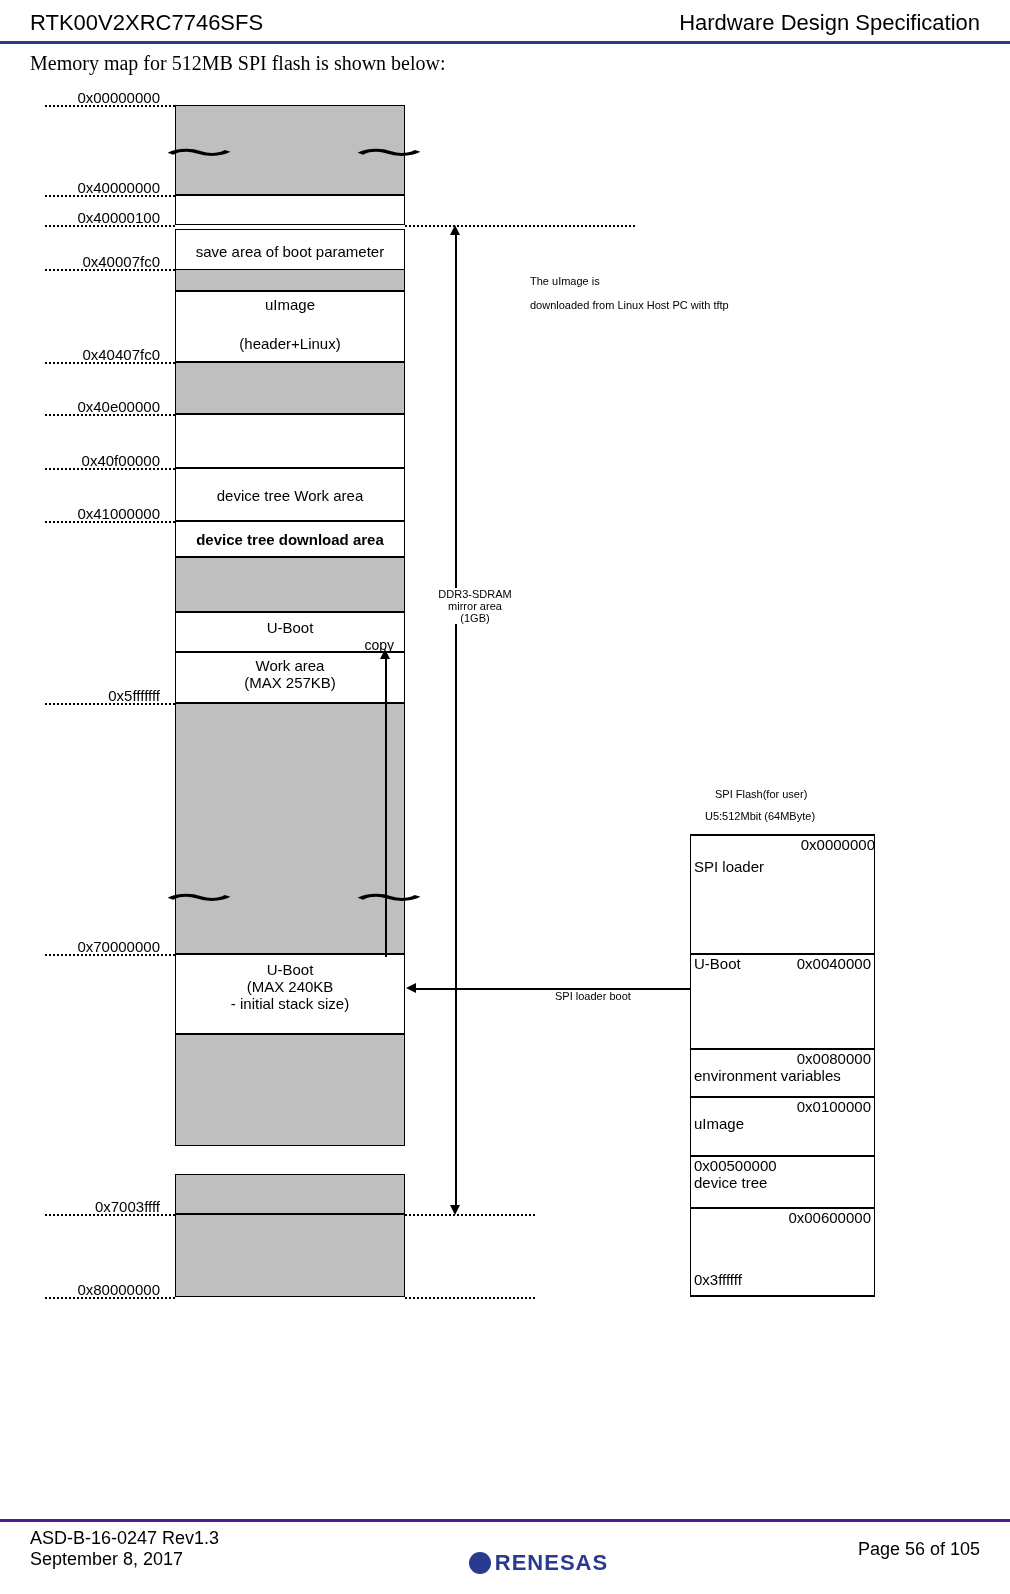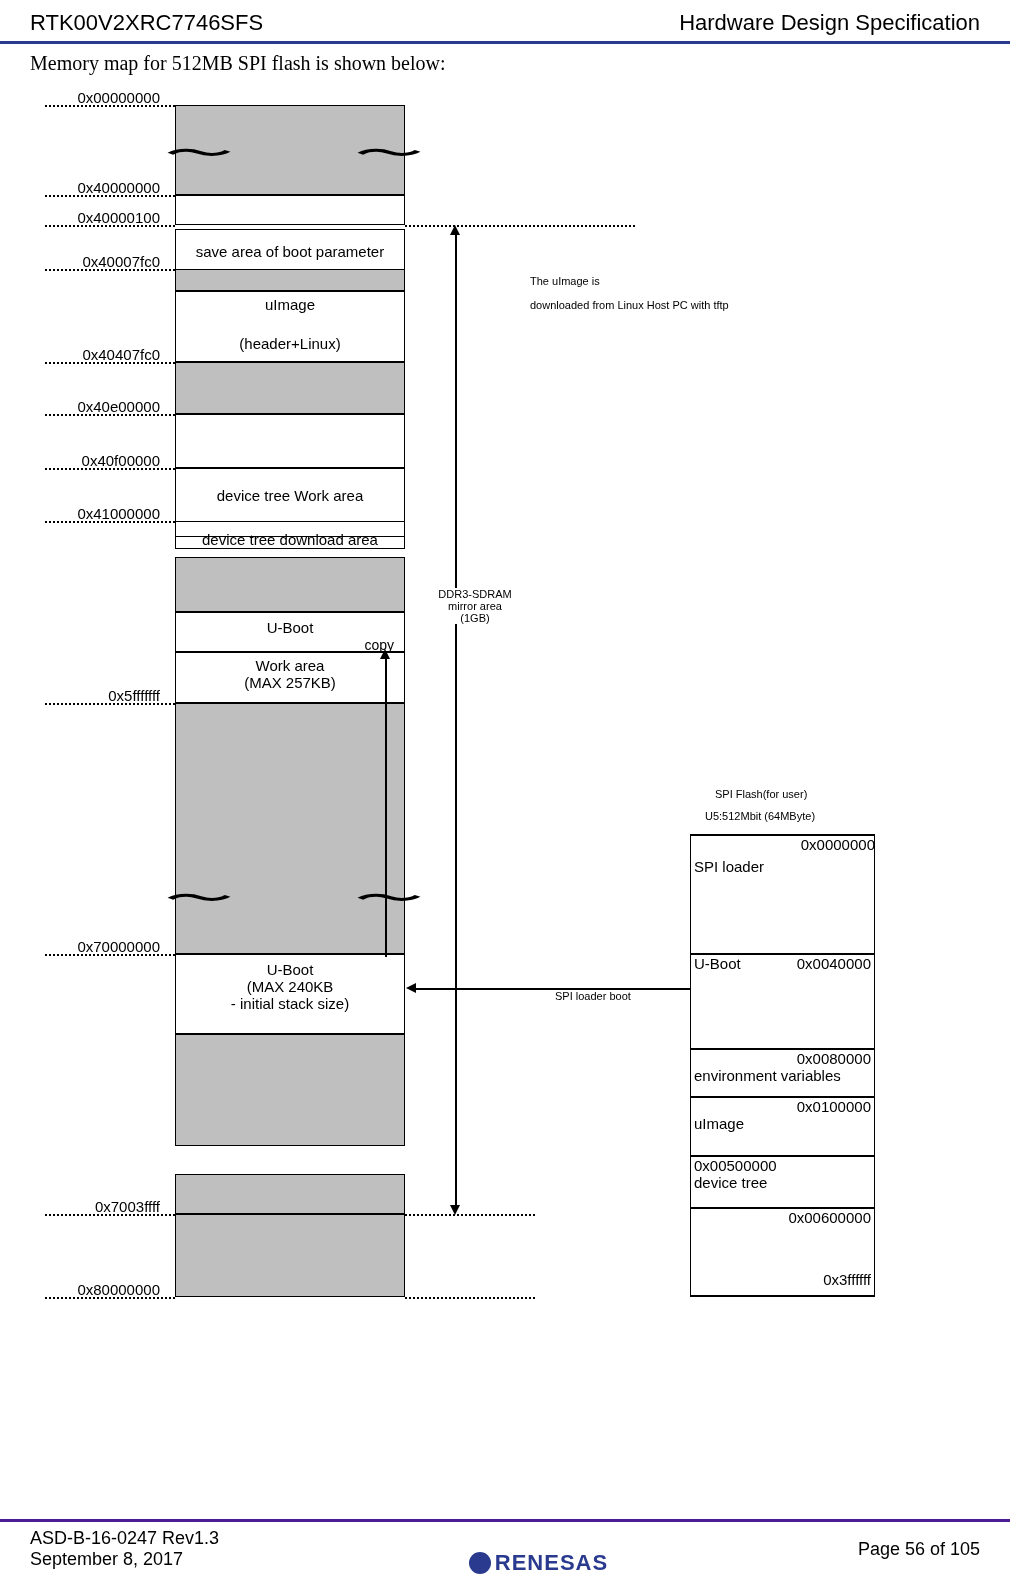--- a/index.html
+++ b/index.html
@@ -102,22 +102,22 @@
   <div class="cell gray" style="top:20px; height:90px;"></div>
   <div class="cell" style="top:110px; height:30px;"></div>
   <div class="cell" style="top:144px; height:44px; line-height:44px;">save area of boot parameter</div>
   <div class="cell gray" style="top:184px; height:22px;"></div>
   <div class="cell" style="top:206px; height:71px; padding-top:4px;">
     <div>uImage</div>
     <div style="margin-top:22px">(header+Linux)</div>
   </div>
   <div class="cell gray" style="top:277px; height:52px;"></div>
   <div class="cell" style="top:329px; height:54px;"></div>
-  <div class="cell" style="top:383px; height:69px; line-height:53px;">device tree Work area</div>
-  <div class="cell" style="top:436px; height:28px; line-height:36px;">device tree download area</div>
+  <div class="cell" style="top:383px; height:53px; line-height:53px;">device tree Work area</div>
+  <div class="cell" style="top:436px; height:36px; line-height:36px;font-weight:bold;">device tree download area</div>
   <div class="cell gray" style="top:472px; height:55px;"></div>
   <div class="cell" style="top:527px; height:40px;">
     <div style="line-height:30px">U-Boot</div>
     <div style="text-align:right; padding-right:10px; font-size:14px; margin-top:-6px">copy</div>
   </div>
   <div class="cell" style="top:567px; height:51px; padding-top:4px;">
     <div>Work area</div>
     <div>(MAX 257KB)</div>
   </div>
   <div class="cell gray" style="top:618px; height:251px;"></div>
@@ -171,21 +171,21 @@
     <div>uImage</div>
   </div>
 
   <div class="spi-cell" style="top:1071px; height:52px;">
     <div style="text-align:left; padding-right:3px">0x00500000</div>
     <div>device tree</div>
   </div>
 
   <div class="spi-cell" style="top:1123px; height:89px; border-bottom:2px solid black;">
     <div style="text-align:right; padding-right:3px">0x00600000</div>
-    <div style="text-align:right; padding-right:3px; margin-top:45px;">0x3ffffff</div>
+    <div style="padding-right:3px; margin-top:45px;">0x3ffffff</div>
   </div>
 
   <div class="arrow-line" style="left:390px; top:903px; width:275px; height:2px;"></div>
   <div class="arrow-head-left" style="left:381px; top:898px;"></div>
   <div class="annot" style="left:530px; top:905px;">SPI loader boot</div>
 
 </div>
 
 <div class="footer">
   <div>

